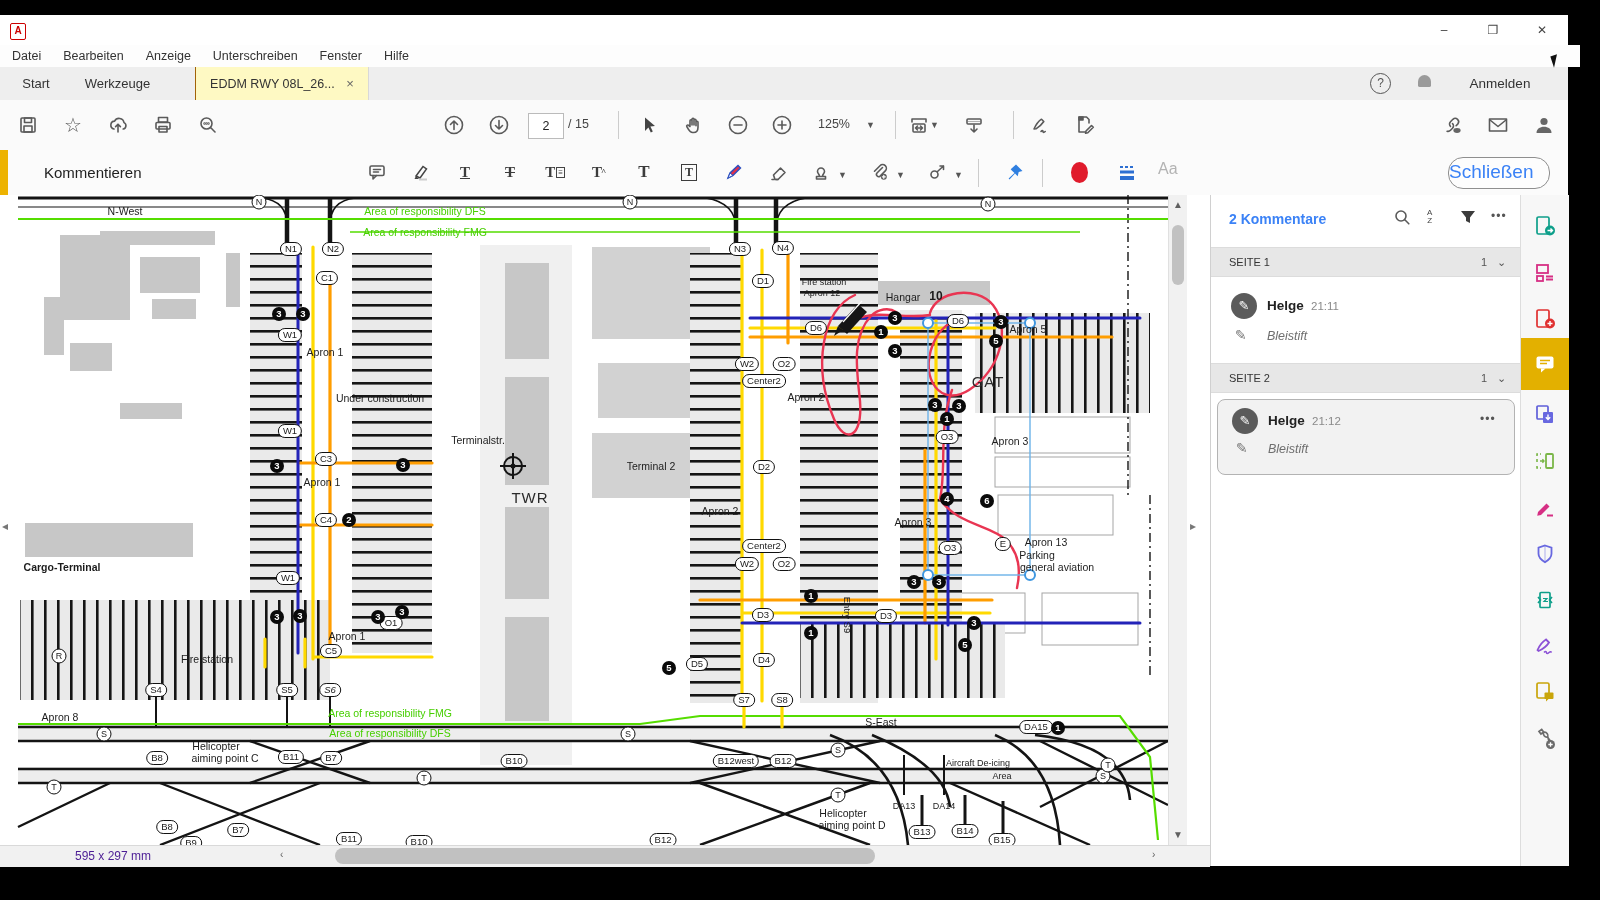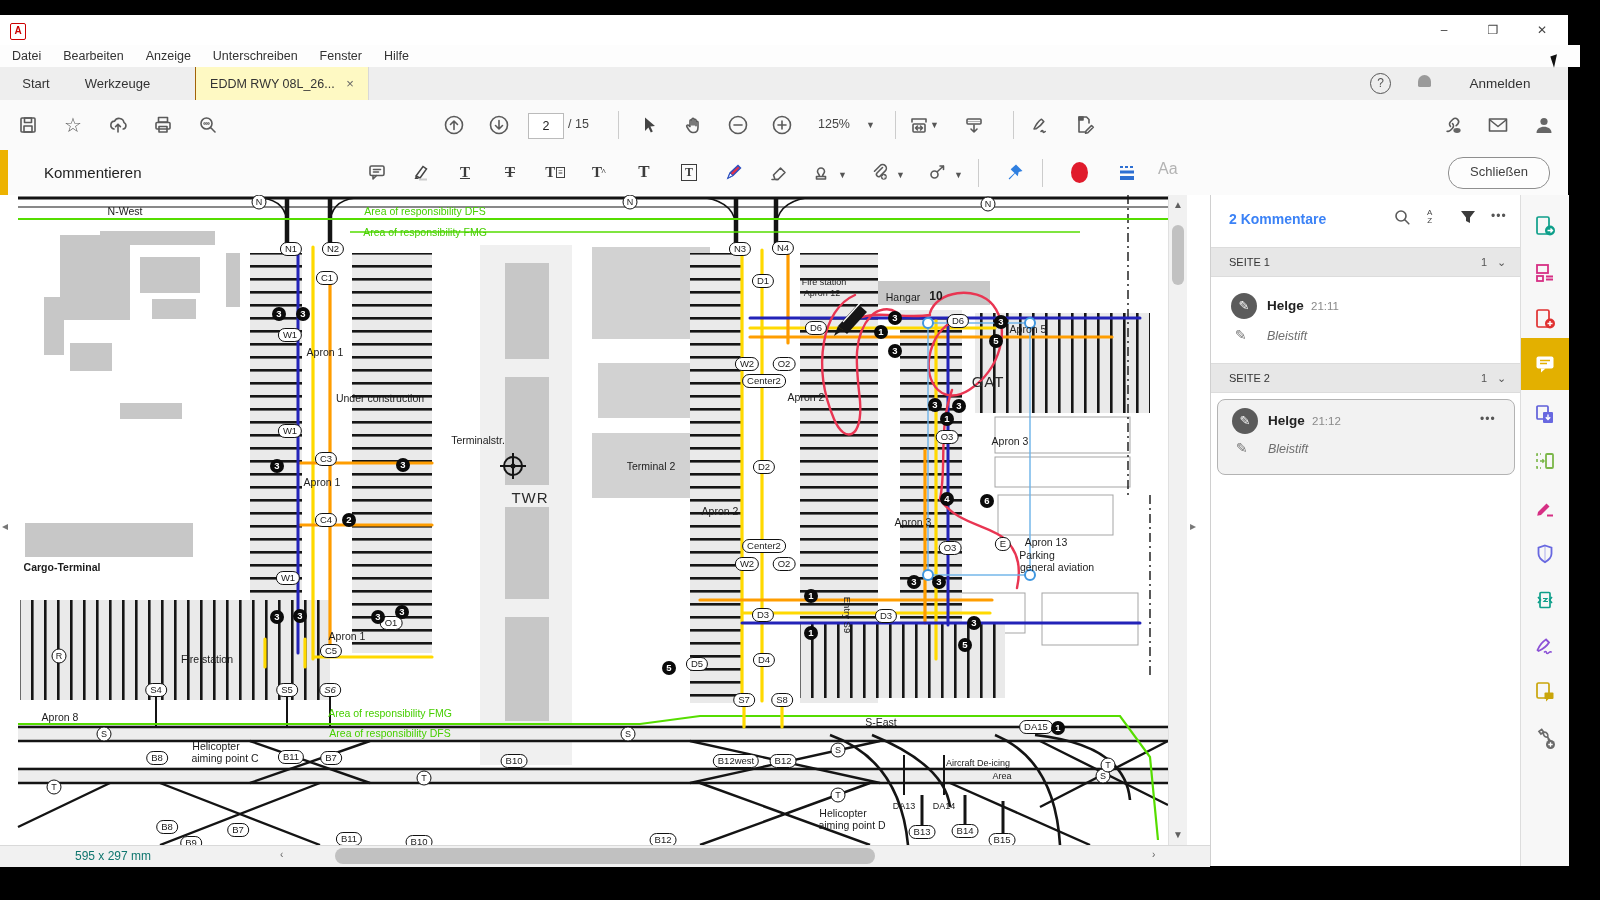--- a/index.html
+++ b/index.html
@@ -23,39 +23,39 @@
   .pageinput{width:30px;height:22px;border:1px solid #bbb;background:#fff;font-size:12.5px;text-align:center;color:#222}
   .tlabel{font-size:12.5px;color:#444}
   .caret{font-size:9px;color:#555}
   
   #commentbar{left:0;top:150px;width:1568px;height:45px;background:#fbfbfb;border-bottom:1px solid #cfcfcf}
   #cb-accent{left:0;top:0;width:8px;height:45px;background:#edb301}
   .cb-label{font-size:15px;color:#222;line-height:45px}
   .cbtn{display:flex;align-items:center;justify-content:center;width:30px;height:30px;top:7px}
   .tglyph{font-size:15px;color:#3c3c3c;font-family:"Liberation Serif","DejaVu Serif",serif;font-weight:bold}
   .close-btn{width:100px;height:30px;border:1px solid #8f8f8f;border-radius:15px;background:#fdfdfd;
-    font-size:13px;color:#404040;text-align:center;line-height:28px;top:7px}
+    font-size:19px;color:#3b82f6;text-align:left;line-height:28px;top:7px}
   
   #docarea{left:0;top:195px;width:1210px;height:650px;background:#fff;overflow:hidden}
   .ml{position:absolute;transform:translate(-50%,-50%);white-space:nowrap;color:#1c1c1c}
   .plain{font-size:10.5px}
   .plainsm{font-size:9px}
   .plainbold{font-size:12px;font-weight:bold}
   .big{font-size:15px;letter-spacing:1px;color:#2b2b2b}
   .green{font-size:10.5px;color:#46cf00}
   .pill{font-size:9.5px;background:#fff;border:1.2px solid #111;border-radius:8px;padding:0 4px;line-height:12px}
   .pillsm{font-size:9px;background:#fff;border:1.2px solid #111;border-radius:50%;width:13px;height:13px;line-height:13px;text-align:center;padding:0}
   .dot{font-size:9.5px;font-weight:bold;color:#fff;background:#0a0a0a;border-radius:50%;width:14px;height:14px;line-height:14px;text-align:center}
   .vert{font-size:9.5px;writing-mode:vertical-rl}
   
   #vscroll{left:1168px;top:195px;width:18px;height:650px;background:#f1f1f1;border-left:1px solid #e0e0e0}
   #hscrollrow{left:0;top:845px;width:1210px;height:21px;background:#f1f1f1;border-top:1px solid #d9d9d9}
   .scroll-thumb{background:#c1c1c1}
   .scroll-arrow{color:#606060;font-size:10px;text-align:center}
-  .statustext{font-size:12px;color:#0f766e;line-height:21px}
+  .statustext{font-size:12px;color:#4c1d95;line-height:21px}
   
   #panel{left:1210px;top:195px;width:310px;height:671px;background:#fff;border-left:1px solid #d0d0d0}
   .panel-header{font-size:14px;font-weight:bold;color:#3b82f6}
   .section-bar{left:0;width:310px;height:28px;background:#e7e7e7;border-top:1px solid #dcdcdc;border-bottom:1px solid #dcdcdc}
   .section-label{font-size:11px;color:#333;line-height:28px}
   .section-count{font-size:11px;color:#555;line-height:28px}
   .avatar{width:26px;height:26px;border-radius:50%;background:#5b5b5b;color:#fff;text-align:center;line-height:26px;font-size:13px}
   .c-author{font-size:13.5px;font-weight:bold;color:#222}
   .c-time{font-size:11.5px;color:#8a8a8a}
   .c-tool{font-size:12.5px;color:#6f6f6f;font-style:italic}

